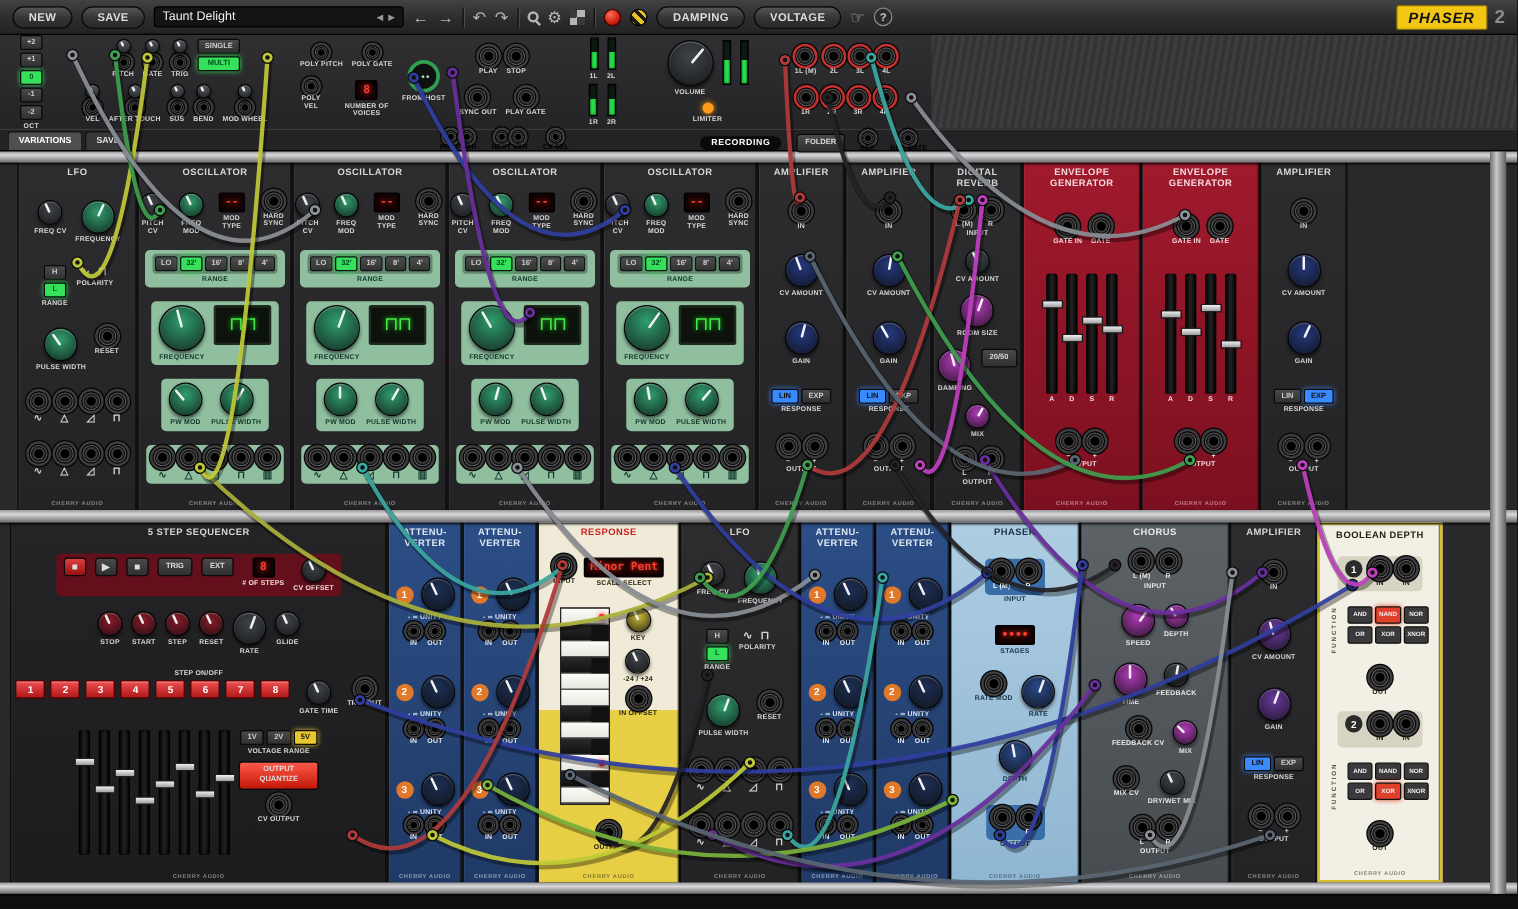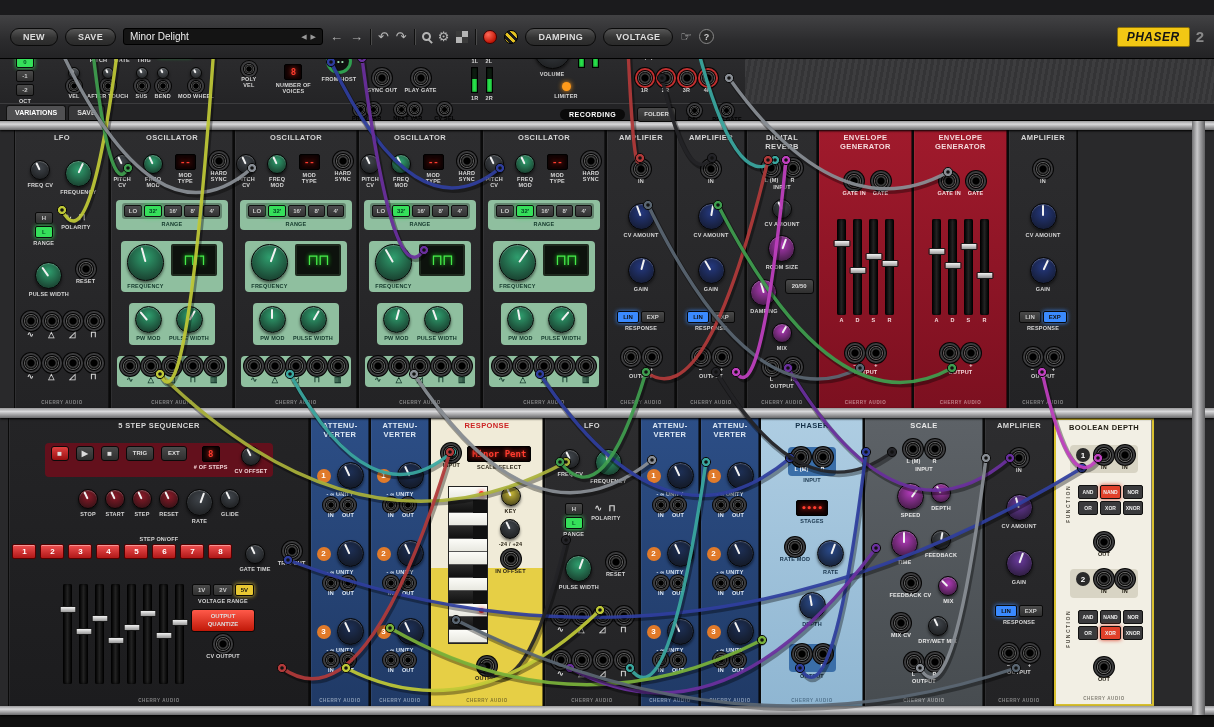--- a/index.html
+++ b/index.html
@@ -1,19 +1,19 @@
 <!DOCTYPE html>
 <html><head>
 <meta charset="utf-8">
 <style>
 *{margin:0;padding:0;box-sizing:border-box}
 html,body{background:#0d0d0d}
 #app{position:relative;width:1214px;height:727px;background:#1b1b1d;font-family:"Liberation Sans",sans-serif;overflow:hidden;user-select:none}
 
-#toolbar{position:absolute;top:15px;left:0;right:0;height:44px;background:linear-gradient(#424244,#2b2b2d 60%,#232325);display:flex;align-items:center;gap:7px;padding:0 10px;z-index:30;border-bottom:1px solid #000}
+#toolbar{position:absolute;top:0;left:0;right:0;height:28px;background:linear-gradient(#424244,#2b2b2d 60%,#232325);display:flex;align-items:center;gap:7px;padding:0 10px;z-index:30;border-bottom:1px solid #000}
 .tbtn{font:700 9px "Liberation Sans",sans-serif;color:#ddd;background:linear-gradient(#565656,#333 55%,#2a2a2a);border:1px solid #0a0a0a;border-radius:9px;padding:3px 12px;letter-spacing:.3px;cursor:pointer}
 .preset{width:200px;height:17px;background:#141414;border:1px solid #000;border-radius:3px;color:#eee;font-size:10px;display:flex;align-items:center;gap:4px;padding:0 6px}
 .preset .pname{flex:1;white-space:nowrap;overflow:hidden}
 .pfa{color:#999;font-size:7px;cursor:pointer}
 .tico{color:#b5b5b5;font-size:13px;line-height:1;background:none;border:none;cursor:pointer;display:flex;align-items:center}
 .tsep{width:1px;height:16px;background:#101010;box-shadow:1px 0 0 #4a4a4a}
 .mag{position:relative;width:9px;height:9px;border:2px solid #b5b5b5;border-radius:50%;display:inline-block}
 .mag::after{content:"";position:absolute;right:-4px;bottom:-3px;width:6px;height:2px;background:#b5b5b5;transform:rotate(45deg)}
 .gridico{width:12px;height:12px;background:conic-gradient(#b5b5b5 25%,#3a3a3a 0 50%,#b5b5b5 0 75%,#3a3a3a 0);display:inline-block}
 .recbtn{width:14px;height:14px;border-radius:50%;background:radial-gradient(circle at 35% 30%,#ff6a5a,#c21807 70%);border:1px solid #400;cursor:pointer}
@@ -108,21 +108,21 @@
 </style>
 </head>
 <body>
 
 <div id="app">
 
   <div id="toolbar">
     <button class="tbtn">NEW</button>
     <button class="tbtn">SAVE</button>
     <div class="preset">
-      <span class="pname">Minor Delight</span>
+      <span class="pname">Taunt Delight</span>
       <span class="pfa">◀</span>
       <span class="pfa">▶</span>
     </div>
     <button class="tico">←</button>
     <button class="tico">→</button>
     <span class="tsep"></span>
     <button class="tico">↶</button>
     <button class="tico">↷</button>
     <span class="tsep"></span>
     <button class="tico">
@@ -2018,21 +2018,21 @@
                 <div class="jack"></div>
                 <span class="pl">R</span>
               </div>
             </div>
             <span class="pl">OUTPUT</span>
           </div>
         </div>
         <div class="mfoot">CHERRY AUDIO</div>
       </div>
       <div class="module m-chorus" style="left: 864px; width: 120px;">
-        <div class="mhead">SCALE</div>
+        <div class="mhead">CHORUS</div>
         <div class="mbody">
           <div class="mrowwrap">
             <div class="mrow">
               <div class="pw">
                 <div class="jack"></div>
                 <span class="pl">L (M)</span>
               </div>
               <div class="pw">
                 <div class="jack"></div>
                 <span class="pl">R</span>

